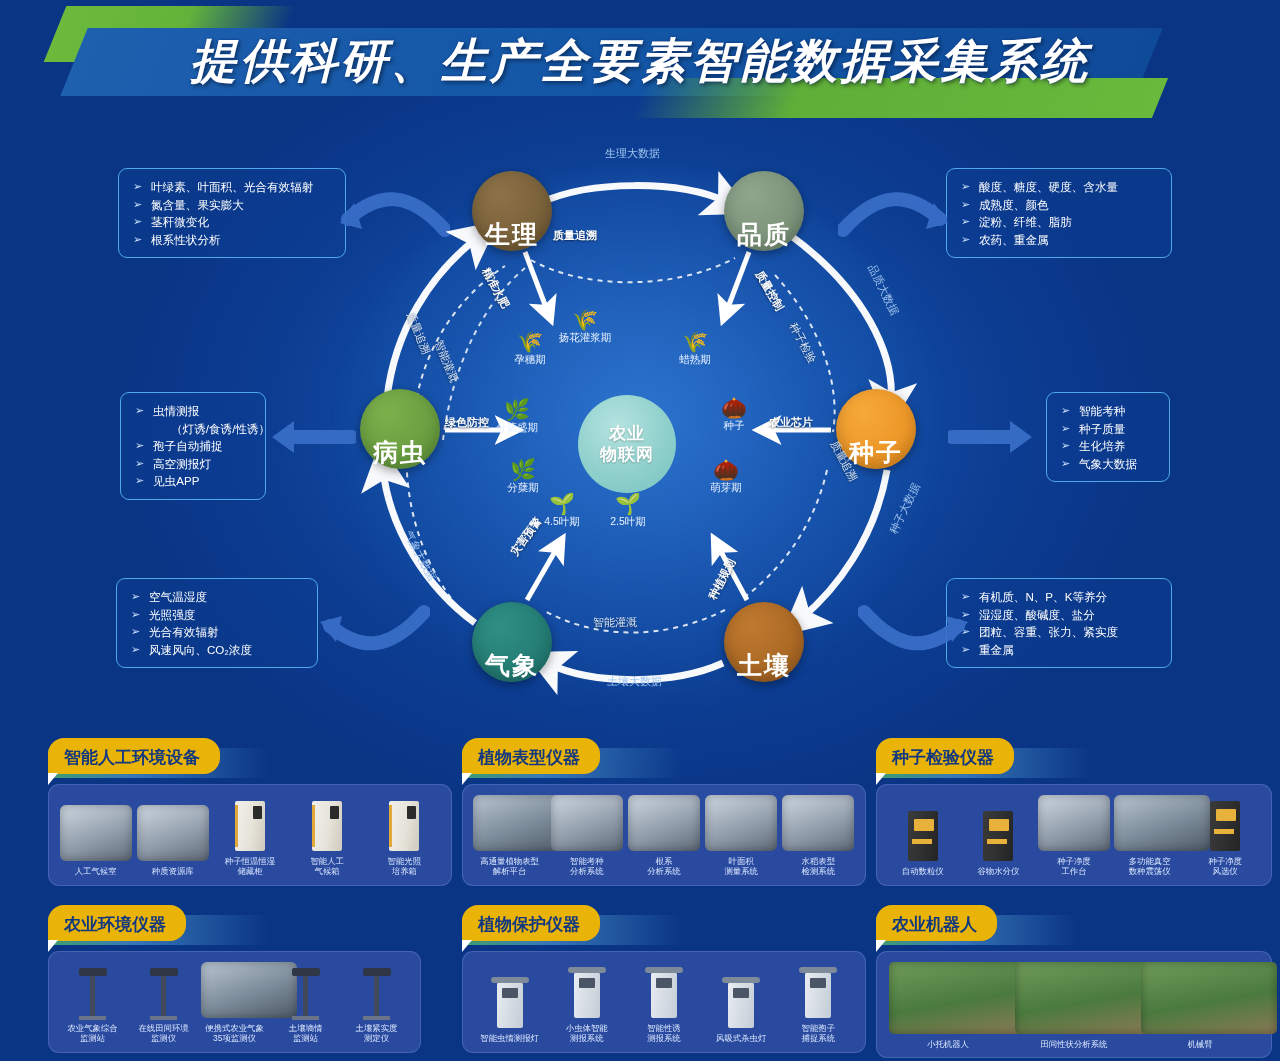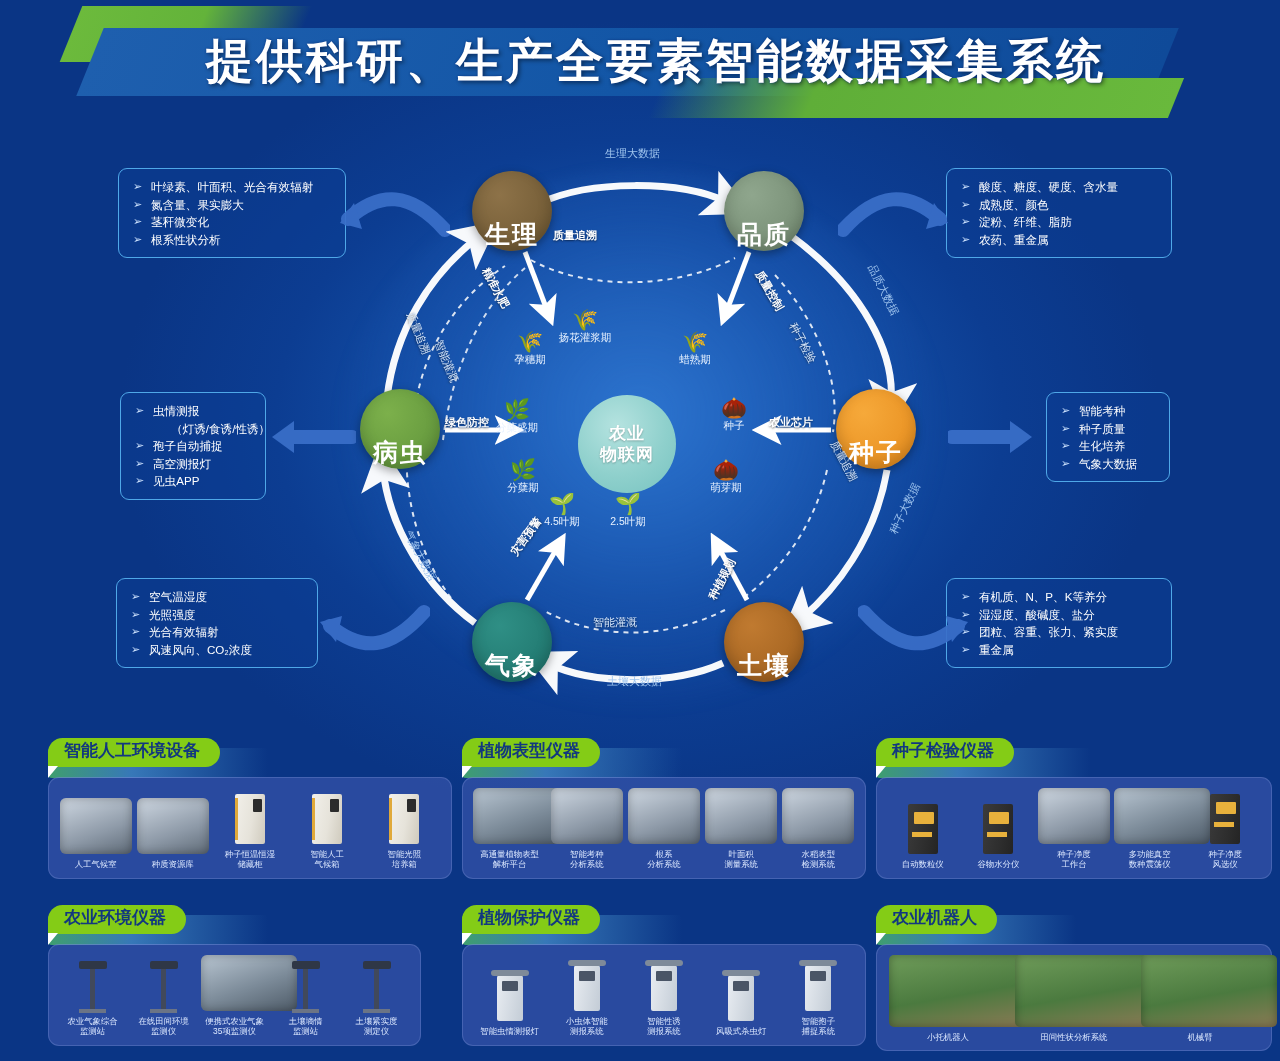--- a/index.html
+++ b/index.html
@@ -17,21 +17,21 @@
       linear-gradient(180deg,#0c3f95 0%,#0a3687 100%);
   }
   .bg-glow{
     position:absolute; left:335px; top:170px; width:610px; height:540px;
     border-radius:50%;
     background:radial-gradient(circle at 50% 45%, rgba(60,130,215,.55) 0%, rgba(35,95,185,.32) 45%, rgba(20,70,160,0) 72%);
     filter:blur(6px);
   }
 
   
-  .banner{ position:absolute; left:16px; top:0; width:1132px; height:118px; }
+  .banner{ position:absolute; left:0; top:0; width:1132px; height:118px;font-style:italic; }
   .banner .grn-l{
     position:absolute; left:55px; top:6px; width:230px; height:56px;
     background:linear-gradient(90deg,#6cba3c 0%, #63b33a 55%, rgba(90,170,70,0) 100%);
     transform:skewX(-22deg);
   }
   .banner .grn-r{
     position:absolute; left:640px; top:78px; width:520px; height:40px;
     background:linear-gradient(90deg, rgba(90,170,70,0) 0%, #5fae38 30%, #69b93c 100%);
     transform:skewX(-22deg);
   }
@@ -101,22 +101,22 @@
 
   
   .arcap{ position:absolute; color:#ffffff; font-size:11px; font-weight:bold; white-space:nowrap;
           text-shadow:0 1px 2px rgba(0,0,0,.5); }
   .arcap.dim{ color:#d7e7fb; font-weight:normal; }
   .outer-lab{ position:absolute; color:#9fc4ee; font-size:11px; white-space:nowrap; }
 
   
   .sec{ position:absolute; }
   .sec-tab{
-    position:relative; display:inline-block; background:#84cc16;
-    border-radius:16px 16px 16px 2px; padding:1px 20px 5px 16px;
+    position:relative; display:inline-block; background:#eab308;
+    border-radius:16px 16px 16px 2px; padding:8px 20px 5px 16px;
     font-size:17px; font-weight:bold; color:#12387f; z-index:3;
   }
   .sec-tab:after{
     content:""; position:absolute; left:0px; bottom:-11px;
     border-left:10px solid #ffffff; border-bottom:12px solid transparent;
   }
   .sec-bar{
     position:absolute; left:0; top:10px; height:30px; border-radius:4px;
     background:linear-gradient(90deg, #3f9f6e 0%, #3778b8 38%, rgba(32,88,170,0) 100%);
     z-index:1;

